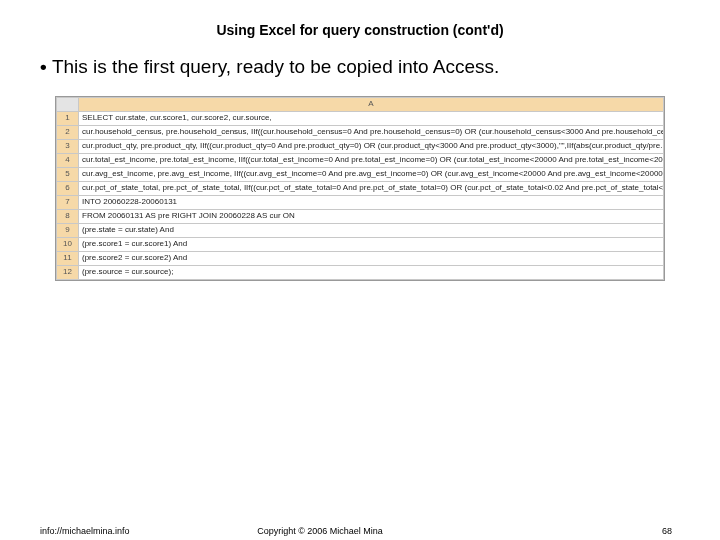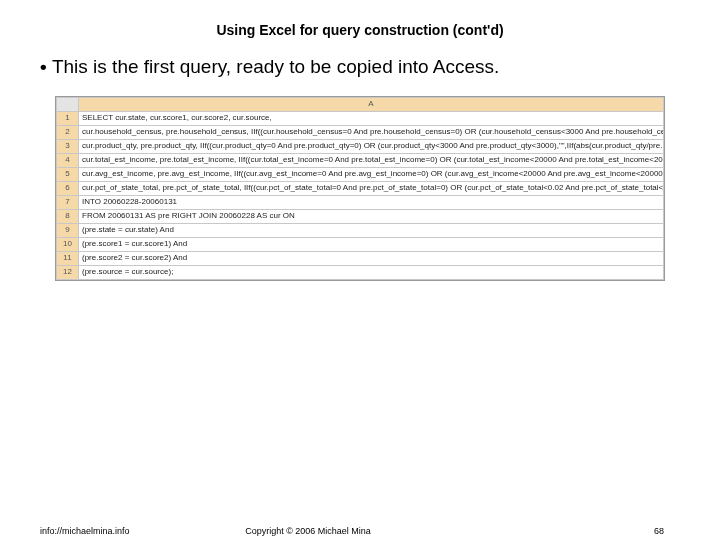--- a/index.html
+++ b/index.html
@@ -80,22 +80,22 @@
   td.cellA { white-space: normal; line-height: 1.15; margin-top: 35px; }
   .footer {
     position: absolute;
     left: 0;
     bottom: 14px;
     width: 720px;
     font-size: 9px;
     color: #000;
   }
   .footer .left  { position: absolute; left: 40px; }
-  .footer .mid   { position: absolute; left: 0; width: 616px; text-align: center; }
-  .footer .right { position: absolute; right: 56px; }
+  .footer .mid   { position: absolute; left: 12px; width: 616px; text-align: center; }
+  .footer .right { position: absolute; right: 48px; }
 </style>
 </head>
 <body>
 
 <div class="slide">
   <div class="title">Using Excel for query construction (cont'd)</div>
   <div class="bullet">This is the first query, ready to be copied into Access.</div>
 
   <div class="sheet-wrap">
     <table class="sheet">

